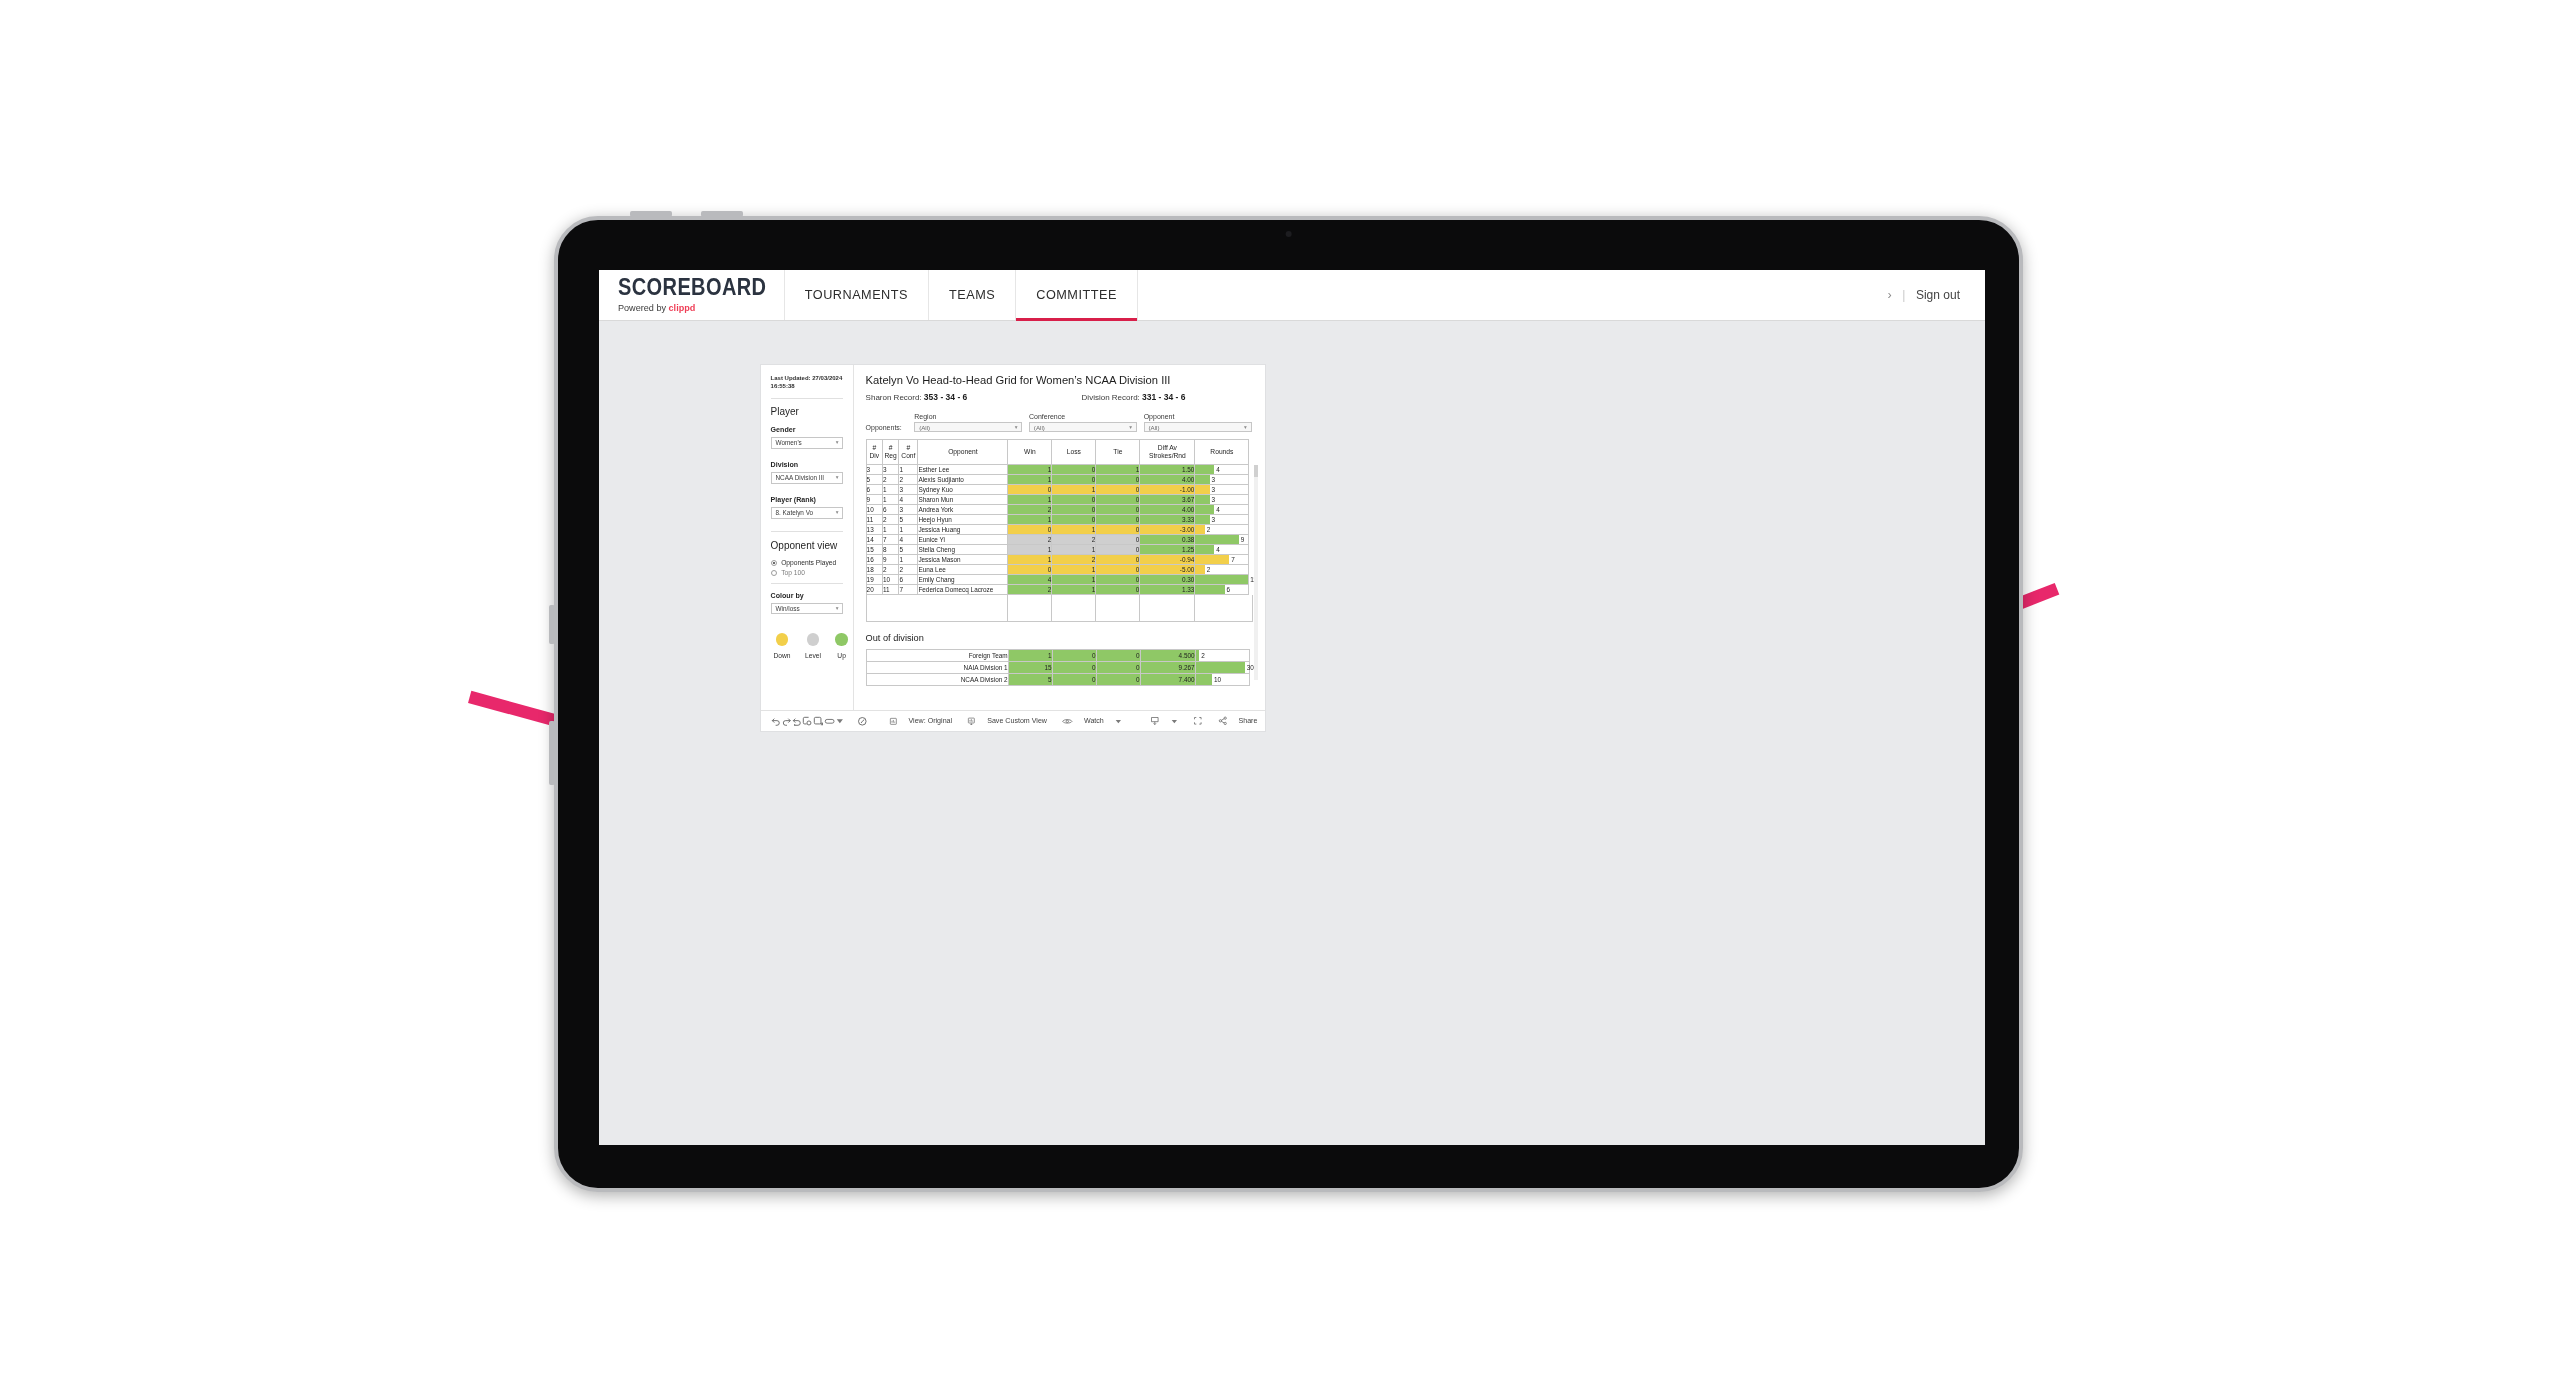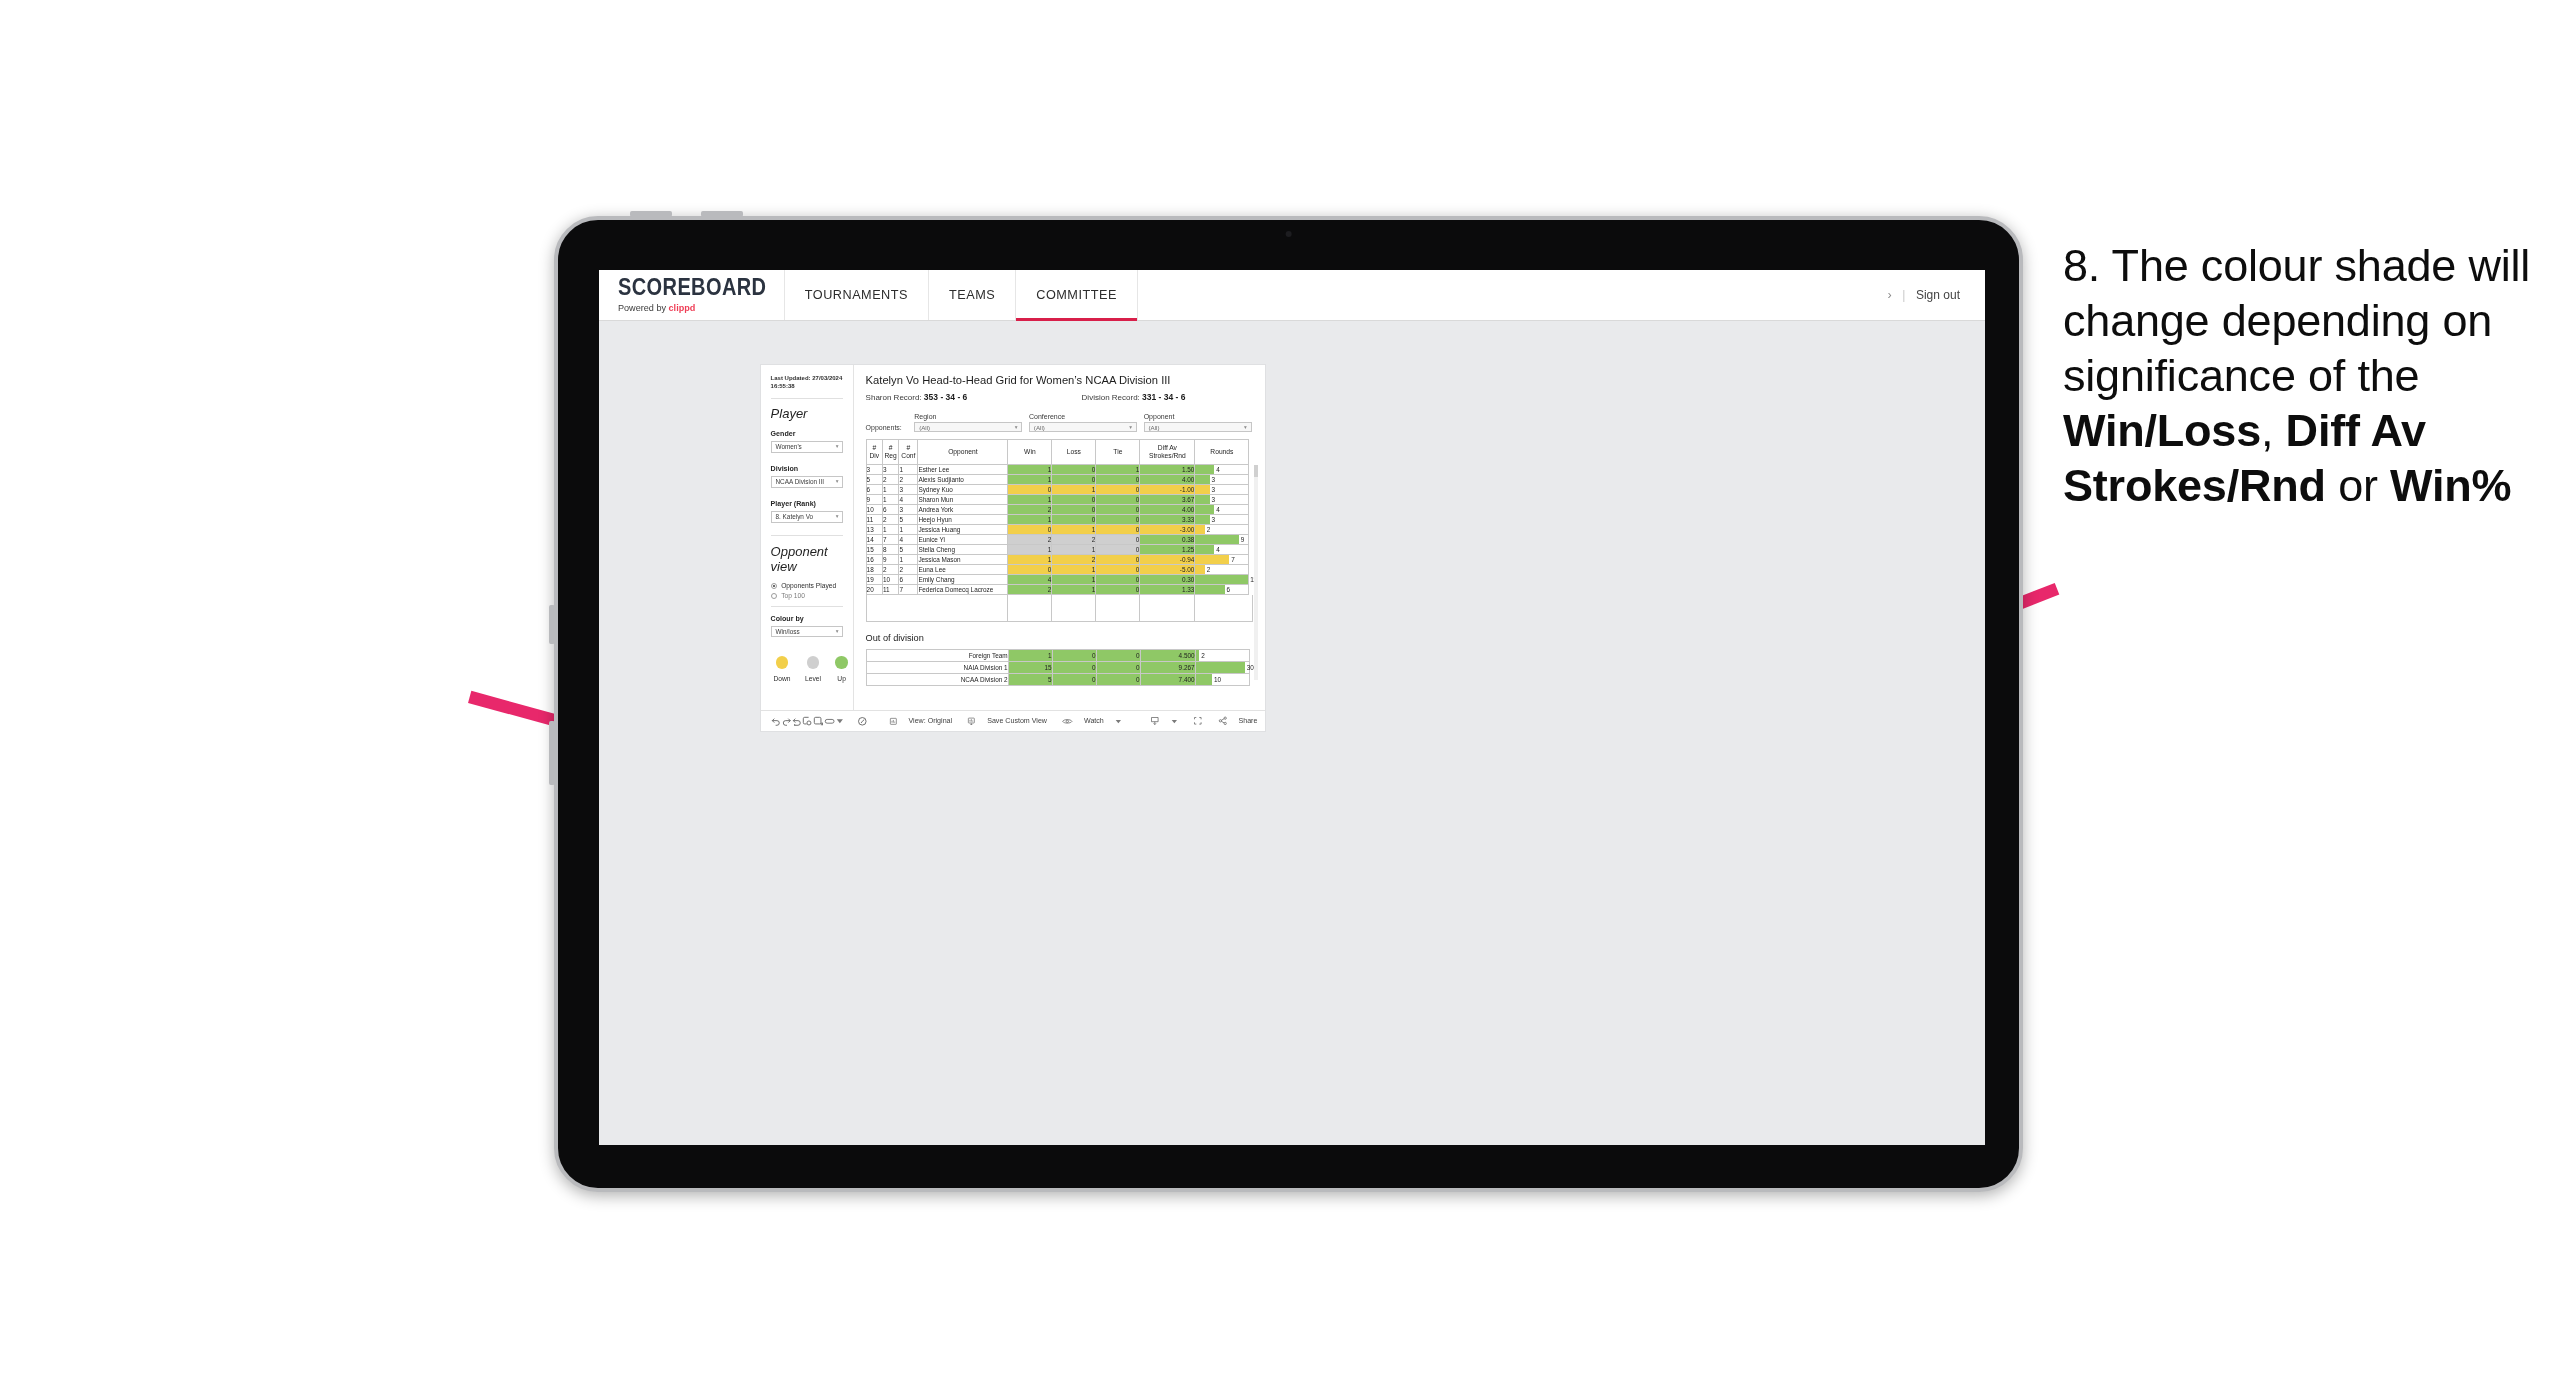--- a/index.html
+++ b/index.html
@@ -111,21 +111,21 @@
   }
   #viz-body { flex:1; display:flex; overflow:hidden; }
 
   
   #viz-sidebar {
     width: 93px; flex: 0 0 93px; padding: 8.7px 9.6px 0 9.6px;
     border-right: 1px solid #e3e3e3; background:#fff;
   }
   #last-updated { font-size: 6px; color:#2f2f2f; line-height: 1.45; font-weight:600; }
   .side-hr { height:1px; background:#e0e0e0; margin: 6.7px 0 7.7px 0; }
-  .side-h { font-size: 13px; color:#1f1f1f; margin-bottom: 8.7px; font-style: italic; }
+  .side-h { font-size: 10px; color:#1f1f1f; margin-bottom: 8.7px; }
   .side-label { font-size: 7.1px; font-weight:700; color:#262626; margin-bottom: 2.9px; }
   .side-select {
     height: 11.6px; border:1px solid #c6c6c6; background:#fff;
     display:flex; align-items:center; justify-content:space-between;
     padding: 0 2.9px 0 3.9px; font-size: 6.4px; color:#3a3a3a; cursor:pointer;
     margin-bottom: 12.5px;
   }
   .side-select .caret { font-size: 4.8px; color:#8d8d8d; }
   .radio-row { display:flex; align-items:center; gap:3.9px; margin-bottom: 2.9px; cursor:pointer; }
   .radio {
@@ -208,21 +208,20 @@
 
   <svg class="arrow" id="arrow-left" style="left:462px; top:689px;" width="404" height="135" viewBox="0 0 420 140">
     <defs>
       <marker id="ah1" markerWidth="7" markerHeight="7" refX="5.6" refY="3.5" orient="auto">
         <polygon points="0,0 7,3.5 0,7" fill="#e8286b"></polygon>
       </marker>
     </defs>
     <line x1="8" y1="8" x2="372" y2="108" stroke="#e8286b" stroke-width="13" marker-end="url(#ah1)"></line>
   </svg>
 
-  <div class="annot" id="annot-right"><span>8. The colour shade will change depending on significance of the </span><b>Win/Loss</b><span>, </span><b>Diff Av Strokes/Rnd</b><span> or </span><b>Win%</b></div>
 
   <svg class="arrow" id="arrow-right" style="left:1680px; top:583px;" width="385" height="173" viewBox="0 0 400 180">
     <defs>
       <marker id="ah2" markerWidth="7" markerHeight="7" refX="5.6" refY="3.5" orient="auto">
         <polygon points="0,0 7,3.5 0,7" fill="#e8286b"></polygon>
       </marker>
     </defs>
     <line x1="392" y1="6" x2="24" y2="150" stroke="#e8286b" stroke-width="13" marker-end="url(#ah2)"></line>
   </svg>
 

